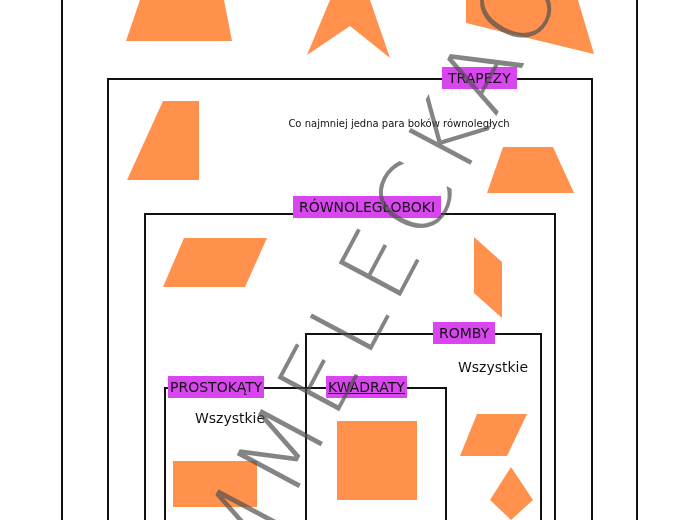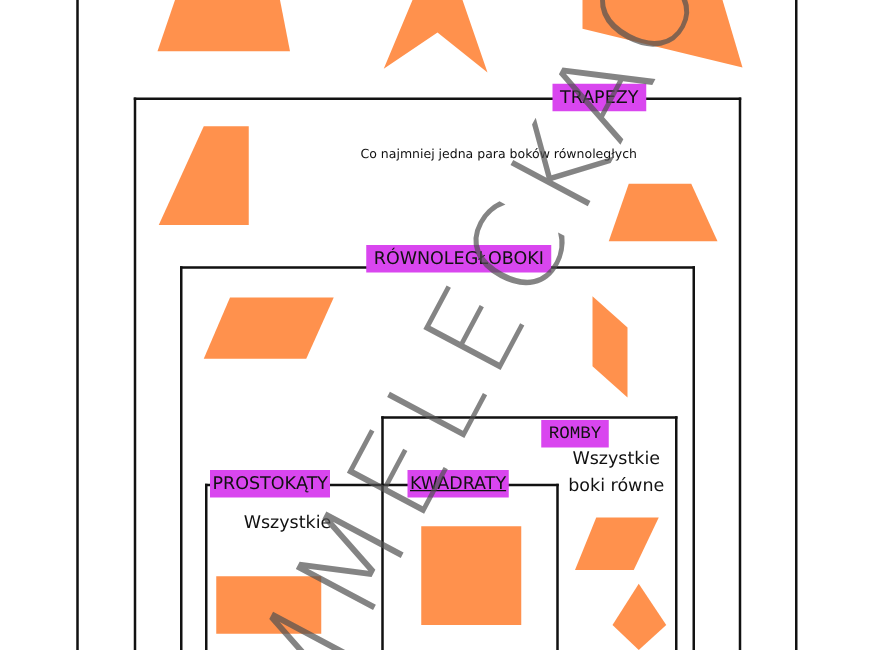--- a/index.html
+++ b/index.html
@@ -20,24 +20,23 @@
 <div class="frame" style="left:107px;top:78px;width:486px;height:460px;border-bottom:none;"></div>
 <div class="label" style="left:442px;top:67px;">TRAPEZY</div>
 <div class="desc" style="left:214px;top:113px;width:370px;font-size:10px;">Co najmniej jedna para boków równoległych</div>
 
 <div class="frame" style="left:144px;top:213px;width:412px;height:330px;border-bottom:none;"></div>
 <div class="label" style="left:293px;top:196px;">RÓWNOLEGŁOBOKI</div>
 <div class="desc" style="left:290px;top:238px;width:160px;">
 </div>
 
 <div class="frame" style="left:305px;top:333px;width:237px;height:210px;border-bottom:none;"></div>
-<div class="label" style="left:433px;top:336px;font-family:Liberation Mono, monospace;">ROMBY</div>
+<div class="label" style="left:433px;top:322px;">ROMBY</div>
 <div class="desc" style="left:448px;top:356px;width:90px;">
   <div>Wszystkie</div>
-  <div>boki równe</div>
 </div>
 
 <div class="frame" style="left:164px;top:387px;width:142px;height:150px;border-bottom:none;border-right:none;"></div>
 <div class="label" style="left:168px;top:376px;padding:0 2px;">PROSTOKĄTY</div>
 <div class="desc" style="left:170px;top:407px;width:120px;">
   <div>Wszystkie</div>
 </div>
 
 <div class="frame" style="left:305px;top:387px;width:142px;height:150px;border-bottom:none;border-left:none;"></div>
 <div class="label" style="left:326px;top:376px;padding:0 2px;text-decoration:underline;">KWADRATY</div>

